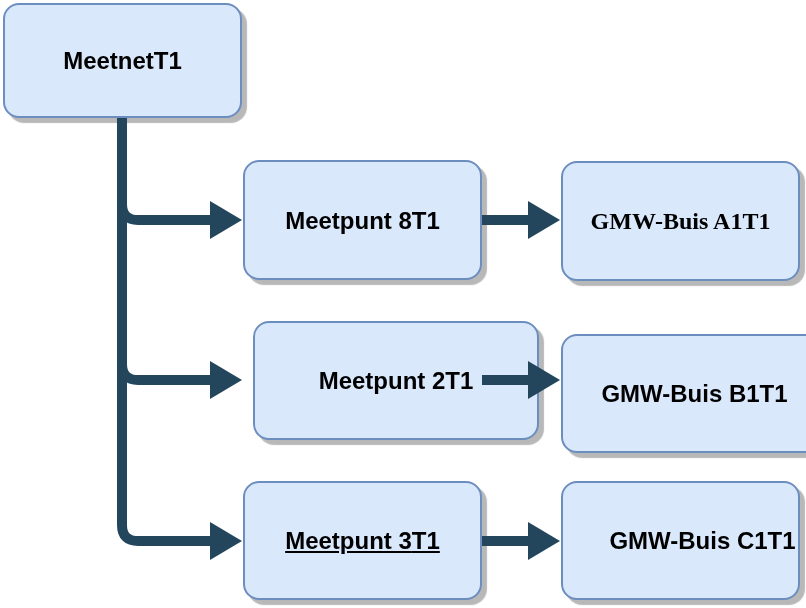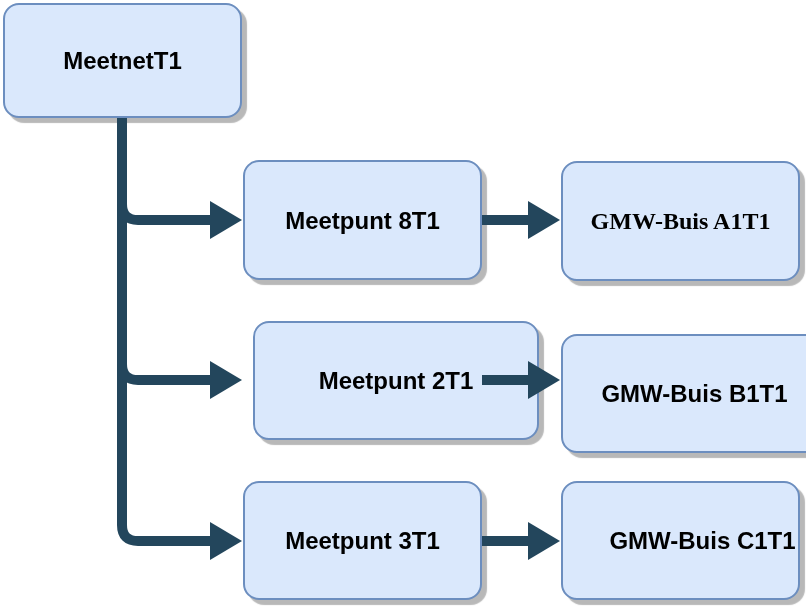--- a/index.html
+++ b/index.html
@@ -109,21 +109,21 @@
   <div class="node" style="left:243px; top:321px; width:286px; height:119px;margin-left:10px;">
     <div class="node-title">Meetpunt 2</div>
     <div class="node-subtitle">T1</div>
   </div>
 
   <div class="node" style="left:561px; top:334px; width:267px; height:119px;">
     <div class="node-title">GMW-Buis B1</div>
     <div class="node-subtitle">T1</div>
   </div>
 
-  <div class="node" style="left:243px; top:481px; width:239px; height:119px;">
+  <div class="node" style="left:243px; top:481px; width:239px; height:119px;text-decoration:underline;">
     <div class="node-title">Meetpunt 3</div>
     <div class="node-subtitle">T1</div>
   </div>
 
   <div class="node" style="left:561px; top:481px; width:239px; height:119px;padding-left:44px;">
     <div class="node-title">GMW-Buis C1</div>
     <div class="node-subtitle">T1</div>
   </div>
 
 </div>

